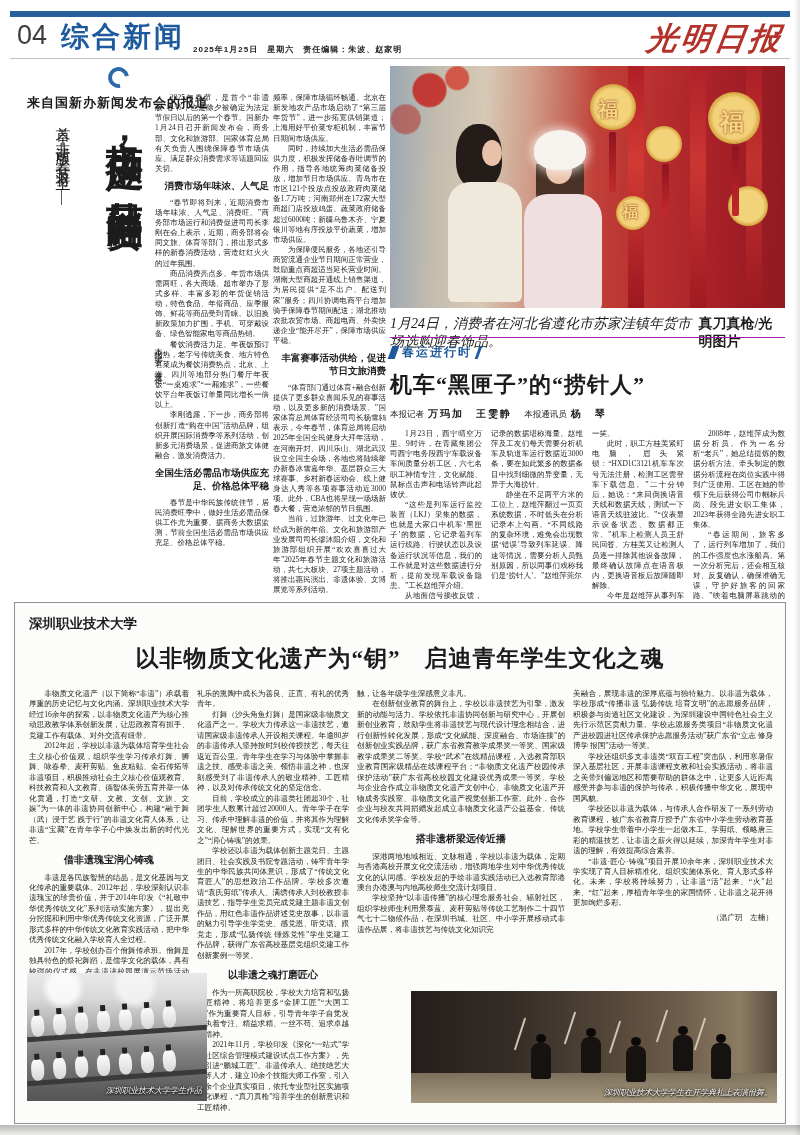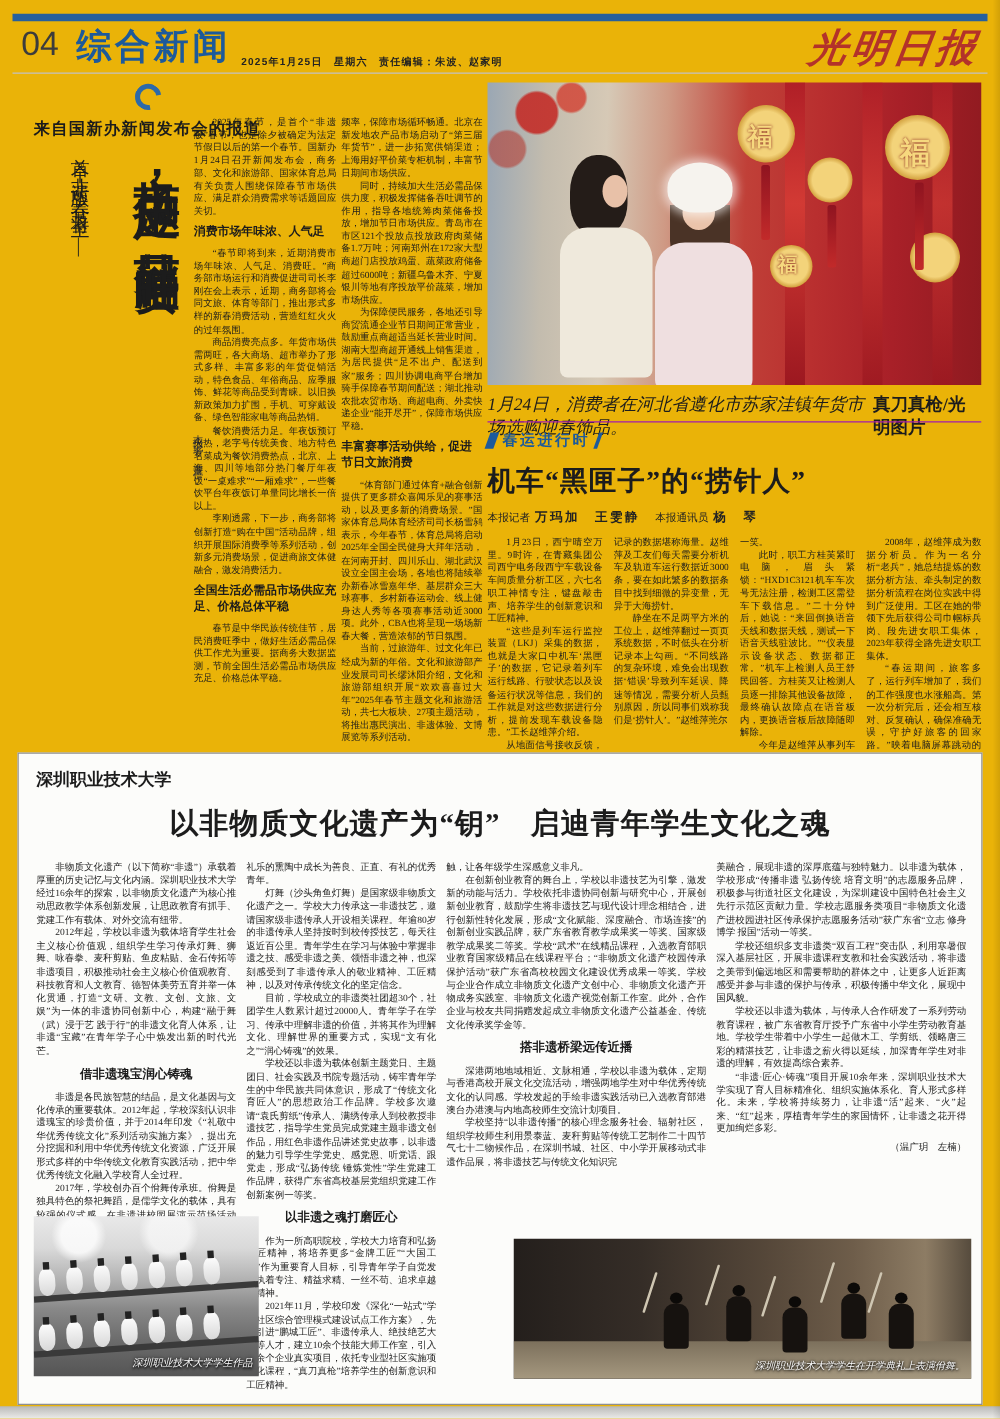--- a/index.html
+++ b/index.html
@@ -1,16 +1,16 @@
 <!DOCTYPE html>
 <html><head>
 <meta charset="utf-8">
 <style>
   html,body{margin:0;padding:0;background:#e8e8e6;}
-  .page{position:relative;width:800px;height:1135px;margin:0 auto;background:#eab308;
+  .page{position:relative;width:800px;height:1135px;margin:0 auto;background:#ffffff;
         font-family:"Liberation Serif","DejaVu Serif",serif;color:#1c1c1c;overflow:hidden;}
   .page::after{content:"";position:absolute;top:0;right:0;width:6px;height:100%;
         background:linear-gradient(90deg,rgba(0,0,0,0),rgba(0,0,0,.10));pointer-events:none;}
   .bottom-strip{position:absolute;left:0;right:0;bottom:0;height:10px;
         background:linear-gradient(#b9b9b7,#ececea);}
 
   
   .topbar{position:absolute;left:10px;right:10px;top:11px;height:6px;background:#27609c;}
   .mast{position:absolute;left:15px;top:20px;right:15px;height:38px;}
   .pageno{position:absolute;left:2px;top:0;font-size:27px;color:#3c3c3c;font-family:"Liberation Sans",sans-serif;}
@@ -37,21 +37,21 @@
         letter-spacing:4px;}
   .v-by{position:absolute;left:138px;top:238px;writing-mode:vertical-rl;font-size:8.5px;
         letter-spacing:3px;color:#333;}
   .cola,.colb{position:absolute;top:30px;height:502px;overflow:hidden;}
   .cola{left:140px;width:114px;}
   .colb{left:258px;width:113px;}
   .para{font-size:7.5px;line-height:1.35;text-align:justify;text-indent:2em;margin:0;}
   .para.cont{text-indent:0;}
   .sign{font-size:7.5px;line-height:1.4;text-align:right;margin:4px 0 0;}
   .subhead{font-size:9.5px;line-height:1.35;margin:6px 0 5px;font-family:"Liberation Sans",sans-serif;
-        font-weight:bold;text-align:left;}
+        font-weight:bold;text-align:right;}
 
   
   .photo-top{position:absolute;left:375px;top:3px;width:395px;height:242px;overflow:hidden;
       background:
         radial-gradient(circle at 10% 10%,rgba(195,45,40,.9) 0 16px,rgba(195,45,40,0) 18px),
         radial-gradient(circle at 17% 5%,rgba(210,70,55,.85) 0 11px,rgba(210,70,55,0) 13px),
         radial-gradient(circle at 4% 22%,rgba(180,60,50,.6) 0 14px,rgba(180,60,50,0) 16px),
         linear-gradient(92deg,#9aa7b4 0%,#c3bcae 12%,#d6c9b6 24%,#cf9a85 36%,#c04038 52%,#b92f2f 66%,#a82028 82%,#8f1a20 100%);}
   .orn{position:absolute;border-radius:50%;
       background:radial-gradient(circle,#f3d37a 0 55%,#cf9c38 72%,rgba(0,0,0,0) 74%);}
@@ -206,21 +206,21 @@
           <span>春运进行时</span>
           <span class="cy-bar thin"></span>
         </div>
         <div class="cy-head">机车“黑匣子”的“捞针人”</div>
         <div class="cy-by">
           <span>本报记者</span><b>万玛加　王雯静</b>
           <span>本报通讯员</span><b>杨　琴</b>
         </div>
         <div class="cy-cols">
           <div class="cy-col art">
-              <p class="para">1月23日，西宁晴空万里。9时许，在青藏集团公司西宁电务段西宁车载设备车间质量分析工区，六七名职工神情专注，键盘敲击声、培养学生的创新意识和工匠精神。</p>
+              <p class="para">1月23日，西宁晴空万里。9时许，在青藏集团公司西宁电务段西宁车载设备车间质量分析工区，六七名职工神情专注，文化赋能、鼠标点击声和电话铃声此起彼伏。</p>
               <p class="para">“这些是列车运行监控装置（LKJ）采集的数据，也就是大家口中机车‘黑匣子’的数据，它记录着列车运行线路、行驶状态以及设备运行状况等信息，我们的工作就是对这些数据进行分析，提前发现车载设备隐患。”工长赵维萍介绍。</p>
               <p class="para">从地面信号接收反馈，到列车运行限度速度，机车“黑匣子”</p>
             </div>
           <div class="cy-col art">
               <p class="para cont">记录的数据堪称海量。赵维萍及工友们每天需要分析机车及轨道车运行数据近3000条，要在如此繁多的数据条目中找到细微的异变量，无异于大海捞针。</p>
               <p class="para">静坐在不足两平方米的工位上，赵维萍翻过一页页系统数据，不时低头在分析记录本上勾画。“不同线路的复杂环境，难免会出现数据‘错误’导致列车延误、降速等情况，需要分析人员甄别原因，所以同事们戏称我们是‘捞针人’。”赵维萍莞尔</p>
             </div>
           <div class="cy-col art">
               <p class="para cont">一笑。</p>
               <p class="para">此时，职工方桂芙紧盯电脑，眉头紧锁：“HXD1C3121机车车次号无法注册，检测工区需登车下载信息。”二十分钟后，她说：“来回倒换语音天线和数据天线，测试一下语音天线驻波比。”“仪表显示设备状态、数据都正常。”机车上检测人员王舒民回答。方桂芙又让检测人员逐一排除其他设备故障，最终确认故障点在语音板内，更换语音板后故障随即解除。</p>

